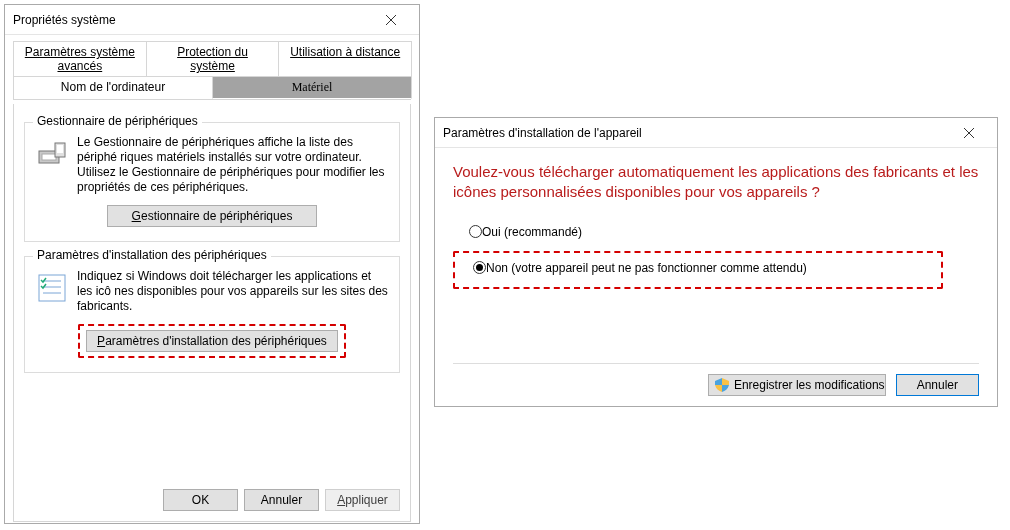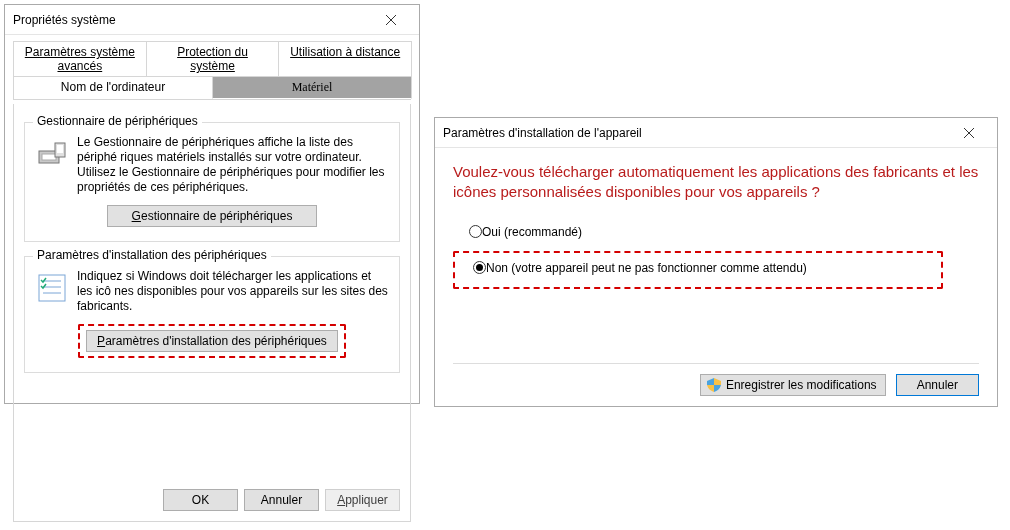--- a/index.html
+++ b/index.html
@@ -32,21 +32,21 @@
     height: 28px;
     display: flex;
     align-items: center;
     justify-content: center;
     color: #333;
     cursor: pointer;
   }
   .titlebar .close svg { width: 10px; height: 10px; }
 
   
-  .w1 { left: 4px; top: 4px; width: 416px; height: 400px; }
+  .w1 { left: 4px; top: 4px; width: 416px; height: 520px; }
   .w1 .content { padding: 6px 8px 8px 8px; }
 
   .tabs { position: relative; margin-bottom: 4px; }
   .tabs-row { display: flex; }
   .tab {
     border: 1px solid #d6d6d6;
     border-bottom: none;
     background: #fff;
     padding: 3px 10px;
     font-size: 12px;
@@ -143,21 +143,21 @@
     padding: 2px 8px 6px 2px;
     margin-top: 6px;
     width: 490px;
   }
 
   .w2 .hr { border-top:1px solid #ddd; margin-top:auto; margin-bottom:10px;}
   .w2-footer { display:flex; justify-content:flex-end; gap:10px; }
   .shieldbtn {
     border:1px solid #adadad;
     background:#e1e1e1;
-    padding:3px 8px 3px 6px;
+    padding:3px 0 3px 6px;
     font-size:12px;
     display:flex; align-items:center; gap:5px;
     cursor:pointer;
   }
   .btn-outlined {
     border:1px solid #0078d7;
     background:#e1e1e1;
     padding:3px 20px;
     font-size:12px;
     cursor:pointer;

